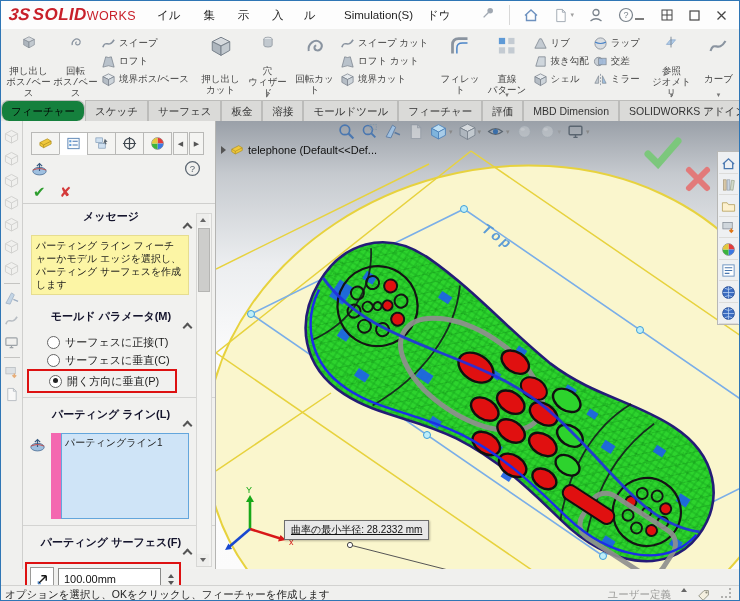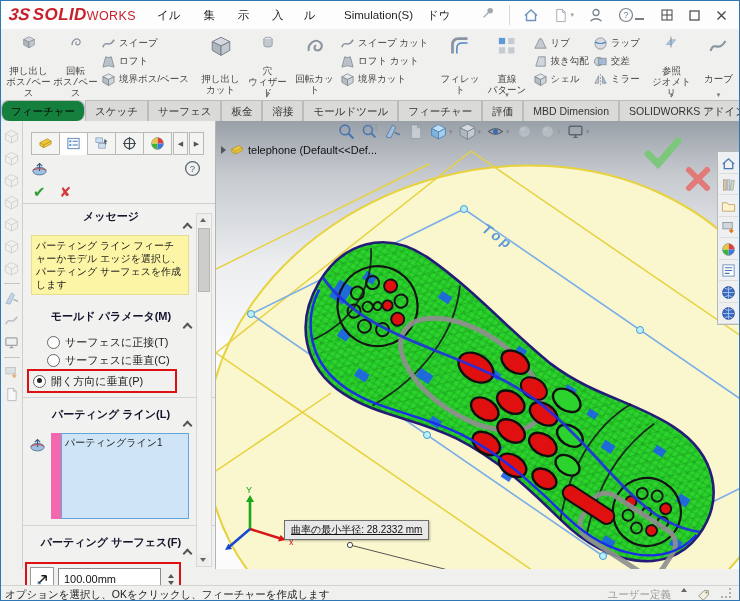--- a/index.html
+++ b/index.html
@@ -651,21 +651,21 @@
       </div>
     <div class="radio">
         <span class="rdot"></span>
         <span>サーフェスに正接(T)</span>
       </div>
     <div class="radio">
         <span class="rdot"></span>
         <span>サーフェスに垂直(C)</span>
       </div>
     <div class="hlbox">
-      <div class="radio" style="padding-left:4px">
+      <div class="radio" style="padding-left:20px">
           <span class="rdot sel"></span>
           <span>開く方向に垂直(P)</span>
         </div>
     </div>
 
     <div class="sdiv"></div>
     <div class="shead">
         <span>パーティング ライン(L)</span>
         <span class="chev"></span>
       </div>

